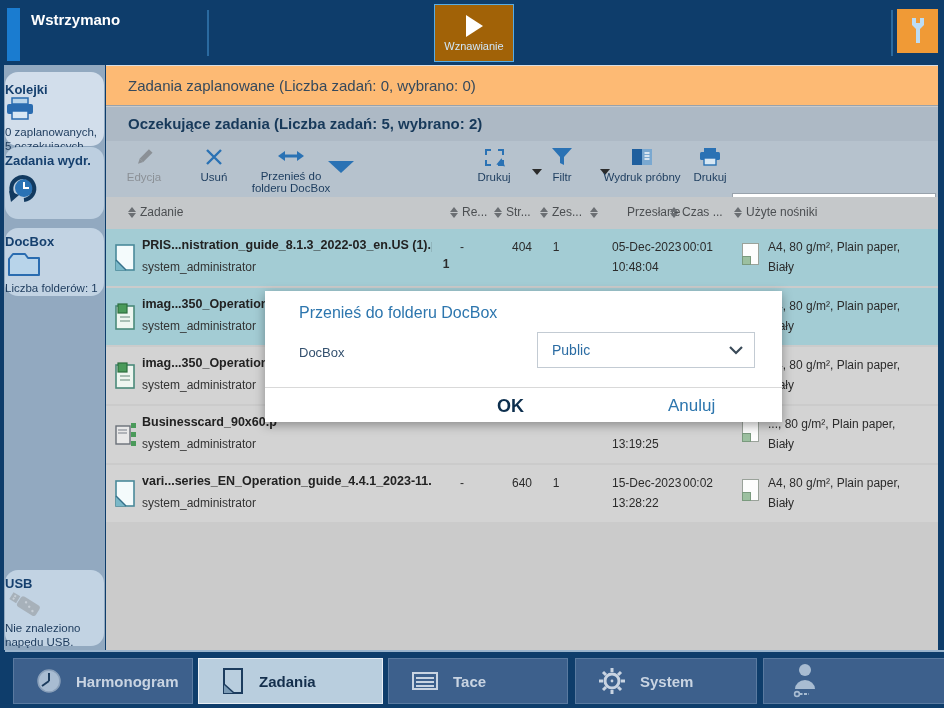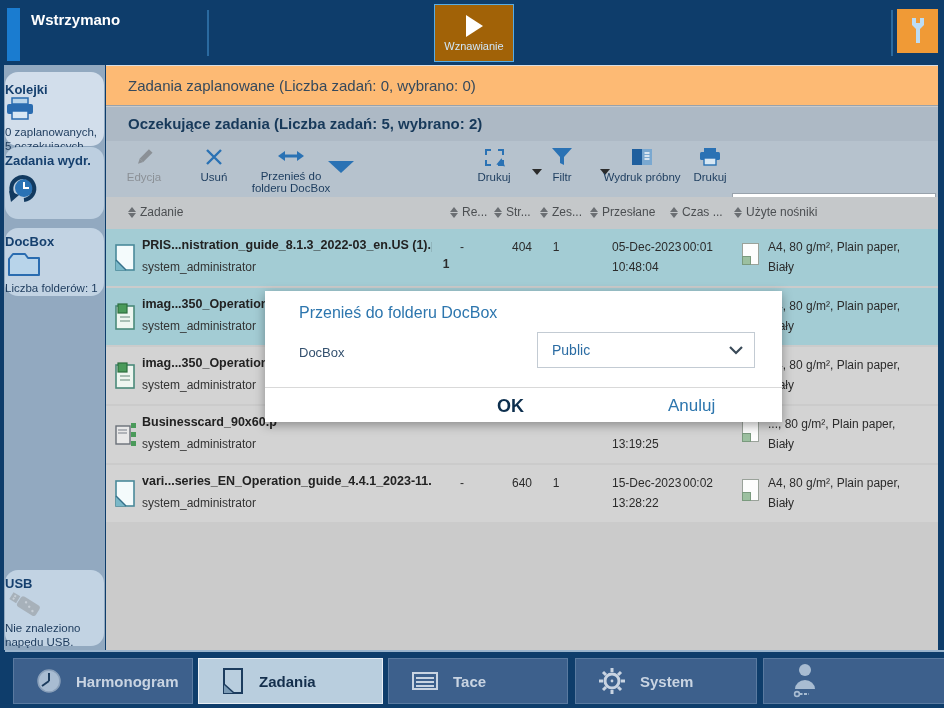--- a/index.html
+++ b/index.html
@@ -290,21 +290,21 @@
           </span>
         <span>Str...</span>
       </div>
       <div class="th" style="left:434px;">
         <span class="sort">
             <span class="up"></span>
             <span class="dn"></span>
           </span>
         <span>Zes...</span>
       </div>
-      <div class="th" style="left:484px;">
+      <div class="th" style="left:484px;gap:25px;">
         <span class="sort">
             <span class="up"></span>
             <span class="dn"></span>
           </span>
         <span>Przesłane</span>
       </div>
       <div class="th" style="left:564px;">
         <span class="sort">
             <span class="up"></span>
             <span class="dn"></span>

